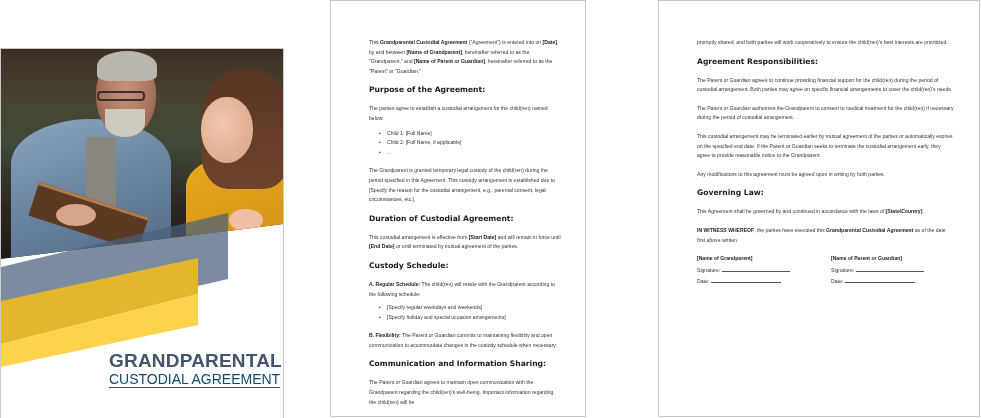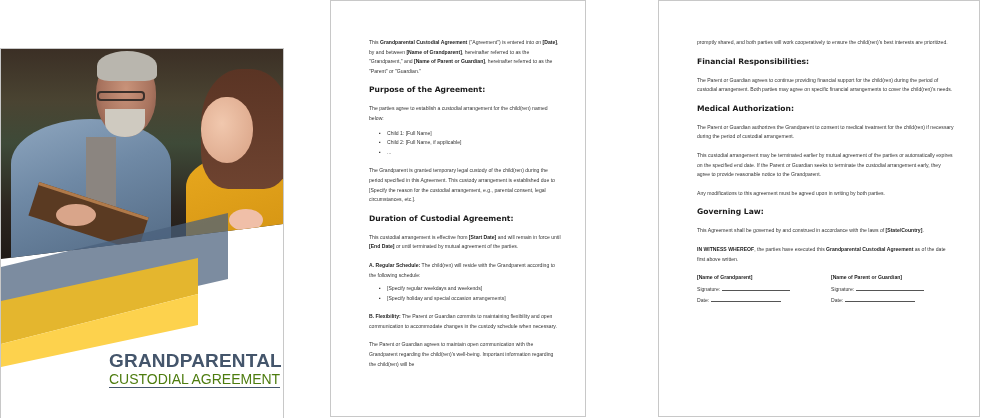--- a/index.html
+++ b/index.html
@@ -54,21 +54,21 @@
     clip-path: polygon(0 295px, 197px 245px, 197px 276px, 0 318px);
   }
 
   .cover-title {
     position:absolute; left:108px; top:302px; width:200px;
     font-family: "Liberation Sans", sans-serif; font-weight: 700; font-size: 19px;
     color:#44556b; letter-spacing:0.2px; line-height:20px; white-space:nowrap;
   }
   .cover-subtitle {
     position:absolute; left:108px; top:323px;
-    font-family: "Liberation Sans", sans-serif; font-size: 14px; color:#4d7c0f;
+    font-family: "Liberation Sans", sans-serif; font-size: 14px; color:#0c4a6e;
     border-bottom: 1.5px solid #44556b; padding-bottom:0; line-height:15px; white-space:nowrap;
   }
 
   
   .content { position:absolute; left:38px; right:24px; top:37px; font-size:5.1px; line-height:9.6px; color:#333; }
   #page3 .content { top:37px; }
   .content p { margin-bottom: 9px; }
   .content h2 {
     font-family: "DejaVu Sans", sans-serif; font-weight:700; font-size:7.6px; color:#1b1b1b;
     margin: 4px 0 9px 0; line-height:10px;
@@ -120,43 +120,44 @@
       <li>...</li>
     </ul>
 
     <p>The Grandparent is granted temporary legal custody of the child(ren) during the period specified in this Agreement. This custody arrangement is established due to [Specify the reason for the custodial arrangement, e.g., parental consent, legal circumstances, etc.].</p>
 
     <h2>Duration of Custodial Agreement:</h2>
     <p>
       <span>This custodial arrangement is effective from </span><b>[Start Date]</b><span> and will remain in force until </span><b>[End Date]</b><span> or until terminated by mutual agreement of the parties.</span>
     </p>
 
+    <h2>Custody Schedule:</h2>
     <p style="margin-bottom:4px;">
       <b>A. Regular Schedule:</b><span> The child(ren) will reside with the Grandparent according to the following schedule:</span>
     </p>
     <ul style="margin-top:0;">
       <li>[Specify regular weekdays and weekends]</li>
       <li>[Specify holiday and special occasion arrangements]</li>
     </ul>
     <p>
       <b>B. Flexibility:</b><span> The Parent or Guardian commits to maintaining flexibility and open communication to accommodate changes in the custody schedule when necessary.</span>
     </p>
 
+    <h2>Communication and Information Sharing:</h2>
     <p>The Parent or Guardian agrees to maintain open communication with the Grandparent regarding the child(ren)'s well-being. Important information regarding the child(ren) will be</p>
   </div>
 </div>
 
 <div class="page" id="page3">
   <div class="content">
     <p>promptly shared, and both parties will work cooperatively to ensure the child(ren)'s best interests are prioritized.</p>
 
-    <h2>Financial Responsibilities:</h2>
+    <h2>Agreement Responsibilities:</h2>
     <p>The Parent or Guardian agrees to continue providing financial support for the child(ren) during the period of custodial arrangement. Both parties may agree on specific financial arrangements to cover the child(ren)'s needs.</p>
 
-    <h2>Medical Authorization:</h2>
     <p>The Parent or Guardian authorizes the Grandparent to consent to medical treatment for the child(ren) if necessary during the period of custodial arrangement.</p>
 
     <p>This custodial arrangement may be terminated earlier by mutual agreement of the parties or automatically expires on the specified end date. If the Parent or Guardian seeks to terminate the custodial arrangement early, they agree to provide reasonable notice to the Grandparent.</p>
     <p>Any modifications to this agreement must be agreed upon in writing by both parties.</p>
 
     <h2>Governing Law:</h2>
     <p>
       <span>This Agreement shall be governed by and construed in accordance with the laws of </span><b>[State/Country]</b><span>.</span>
     </p>
 

